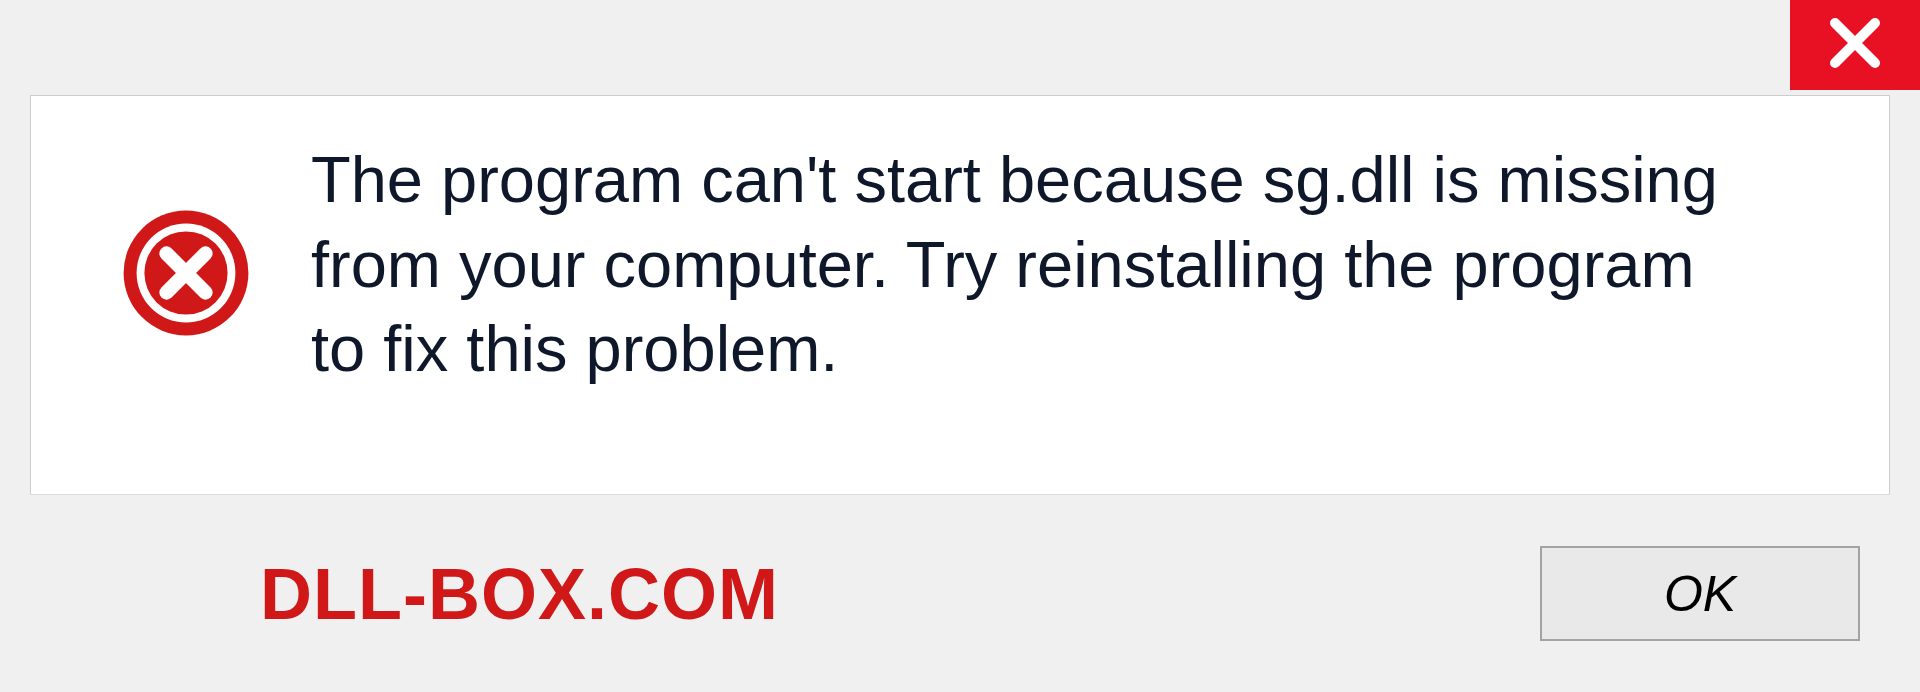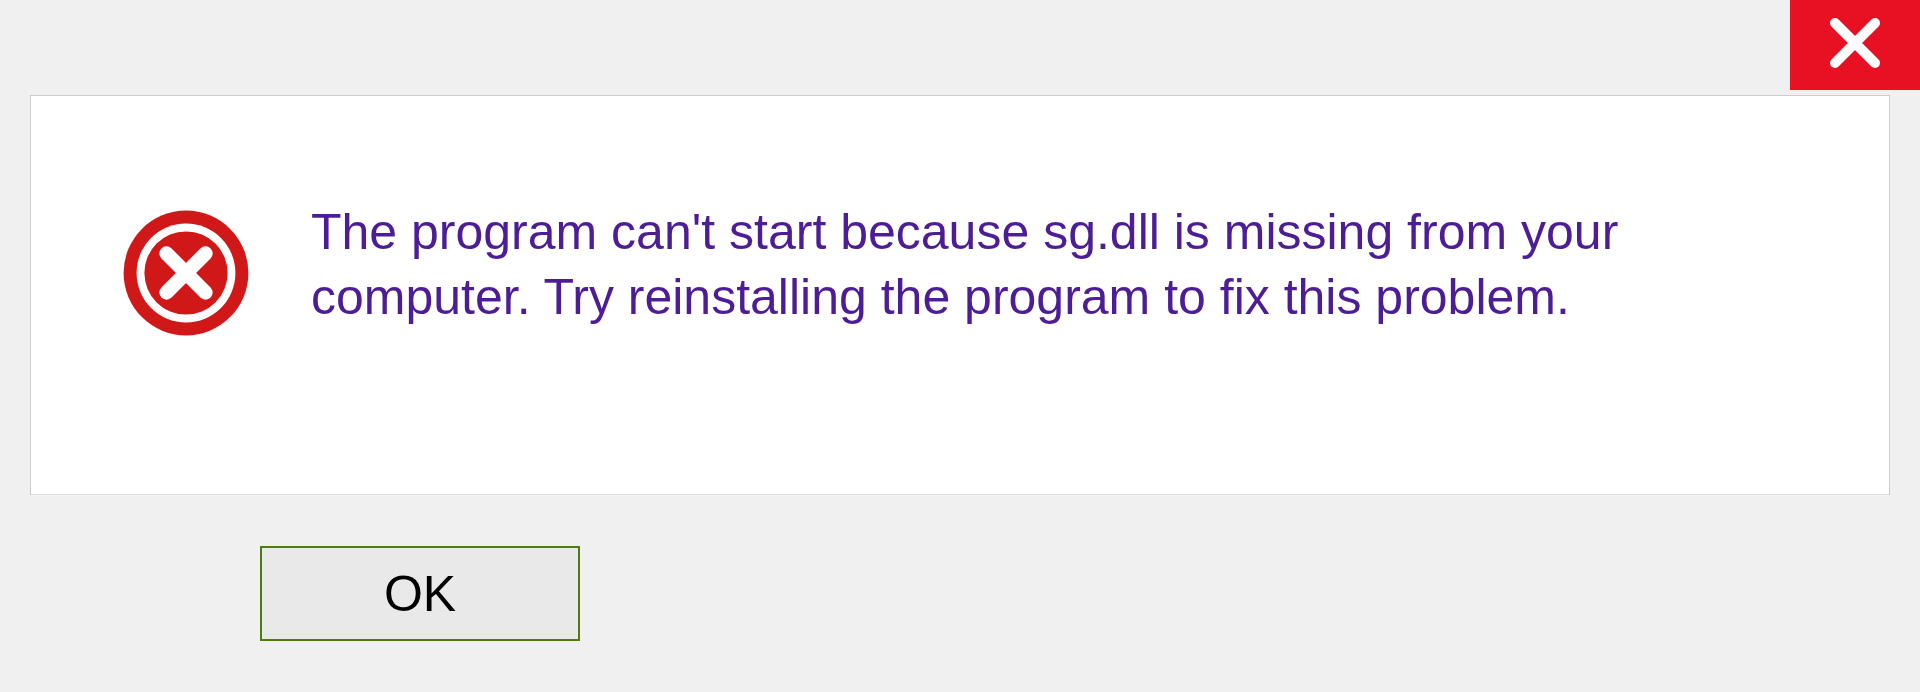--- a/index.html
+++ b/index.html
@@ -43,23 +43,23 @@
       border: 1px solid #ccc;
       border-bottom: 1px solid #ddd;
       height: 400px;
       display: flex;
       align-items: center;
       padding: 40px 60px 40px 90px;
     }
     .error-icon { flex-shrink: 0; margin-right: 60px; margin-top:-40px; }
     .error-icon svg { width: 130px; height: 130px; }
     .message {
-      font-size: 50px;
+      font-size: 65px;
       line-height: 1.3;
-      color: #4c1d95;
+      color: #0f172a;
       font-weight: 400;
       max-width: 1450px;
       margin-top: -60px;
     }
     .footer {
       height: 197px;
       display: flex;
       align-items: center;
       justify-content: space-between;
       padding: 0 60px 0 260px;
@@ -68,27 +68,28 @@
       color: #d01818;
       font-size: 72px;
       font-weight: 900;
       letter-spacing: 1px;
       font-family: Arial, sans-serif;
     }
     .ok-btn {
       width: 320px;
       height: 95px;
       background: #e9e9e9;
-      border: 2px solid #4d7c0f;
+      border: 2px solid #a3a3a3;
       font-size: 50px;
       font-family: "Segoe UI", Arial, sans-serif;
       cursor: pointer;
       display: flex;
       align-items: center;
       justify-content: center;
+      font-style: italic;
     }
   </style>
 </head>
 <body>
 
 <div class="titlebar">
   <div class="close-btn">
     <span>
       <svg viewBox="0 0 24 24">
           <path d="M4 4 L20 20 M20 4 L4 20" stroke="#fff" stroke-width="4" stroke-linecap="round" fill="none"></path>
@@ -103,16 +104,17 @@
       <circle cx="50" cy="50" r="48" fill="#d01818"></circle>
       <circle cx="50" cy="50" r="38" fill="#fff"></circle>
       <circle cx="50" cy="50" r="32" fill="#d01818"></circle>
       <path d="M35 35 L65 65 M65 35 L35 65" stroke="#fff" stroke-width="11" stroke-linecap="round" fill="none"></path>
     </svg>
   </div>
   <div class="message">The program can't start because sg.dll is missing from your computer. Try reinstalling the program to fix this problem.</div>
 </div>
 
 <div class="footer">
+  <div class="watermark">DLL-BOX.COM</div>
   <button class="ok-btn">
     <span>OK</span>
   </button>
 </div>
 
 </body></html>

